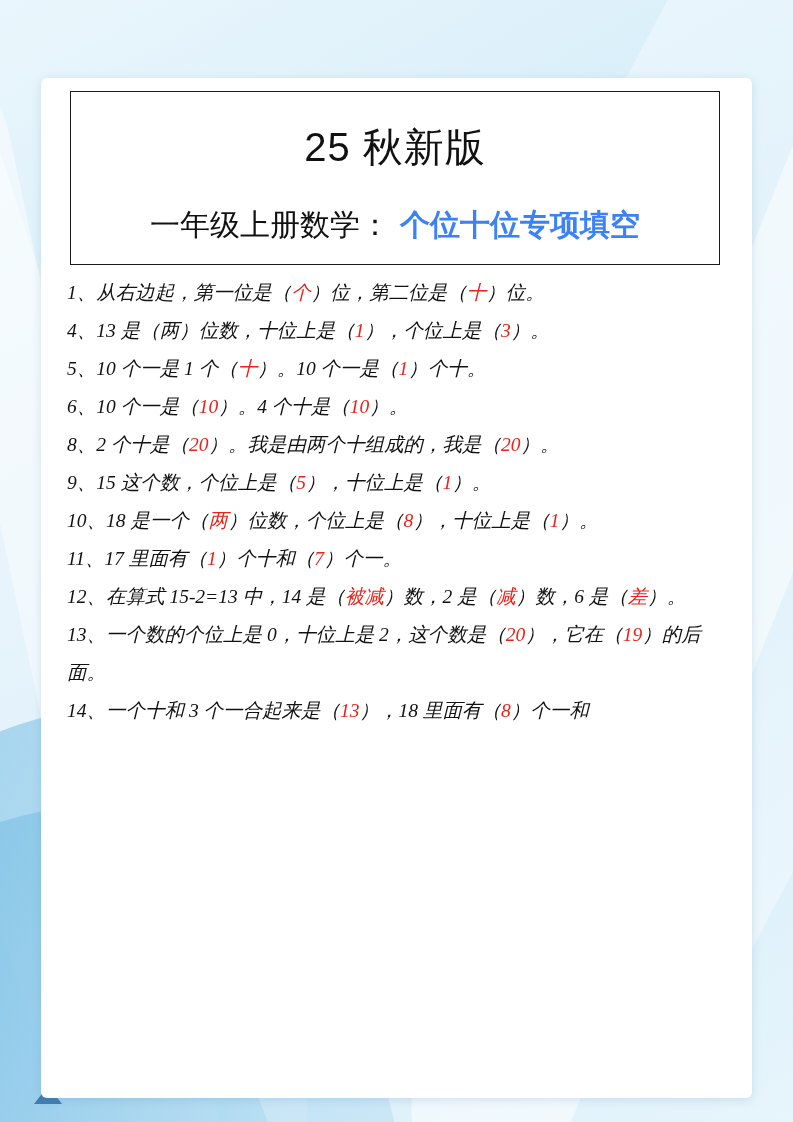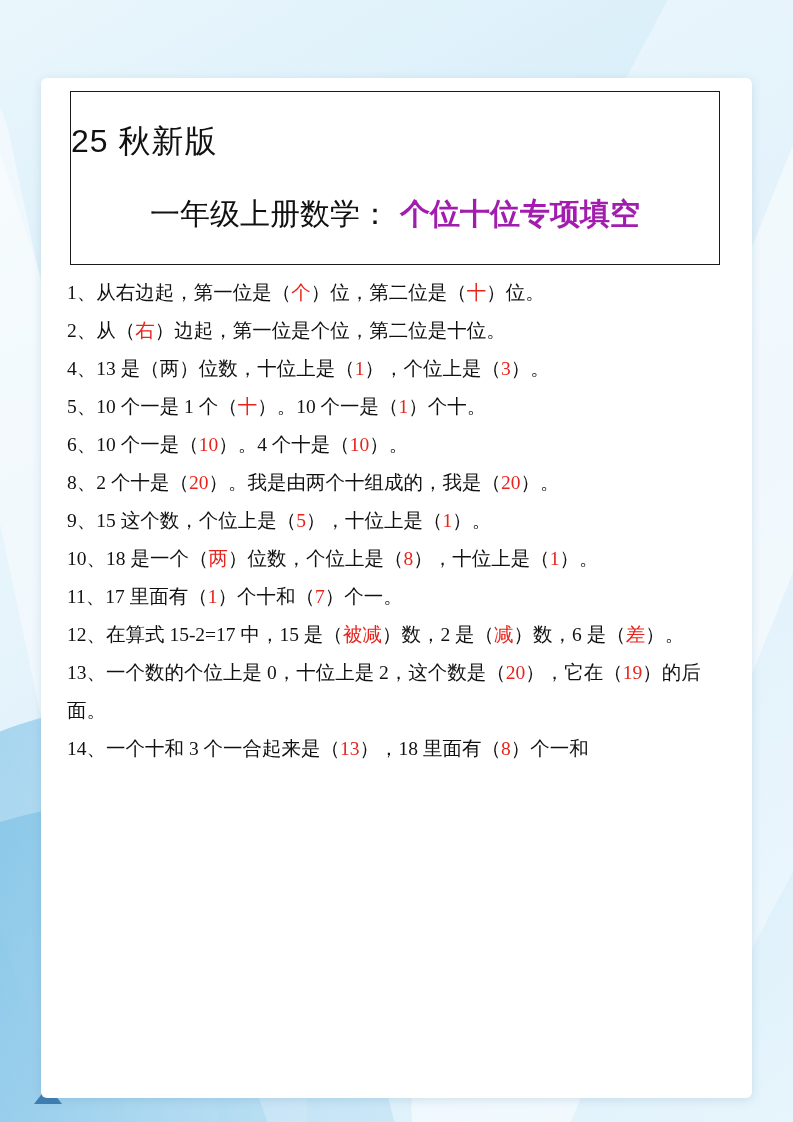--- a/index.html
+++ b/index.html
@@ -72,47 +72,48 @@
   .title-box {
     position: absolute;
     left: 29px;
     top: 13px;
     width: 650px;
     height: 174px;
     border: 1px solid #1b1b1b;
     box-sizing: border-box;
   }
   .title-line1 {
-    text-align: left;
-    font-size: 32px;
+    text-align: center;
+    font-size: 40px;
     letter-spacing: 1px;
     color: #111;
     margin-top: 28px;
     font-family: "Liberation Sans", "DejaVu Sans", sans-serif;
     font-weight: 400;
   }
   .title-line2 {
     text-align: center;
     font-size: 30px;
     color: #111;
     margin-top: 30px;
     font-family: "Liberation Sans", "DejaVu Sans", sans-serif;
     white-space: nowrap;
   }
   .title-accent {
-    color: #a21caf;
+    color: #3b82f6;
     font-weight: 700;
     margin-left: 10px;
   }
 
   .content {
     position: absolute;
     left: 26px;
     top: 196px;
     width: 666px;
+    font-style: italic;
   }
   .q-line {
     font-size: 19.5px;
     line-height: 38px;
     color: #111;
     font-family: "Liberation Serif", "DejaVu Serif", serif;
     white-space: normal;
     word-break: break-word;
   }
   .ans { color: #e8231c; }
@@ -132,26 +133,25 @@
   <div class="sheet">
     <div class="title-box">
       <div class="title-line1">25 秋新版</div>
       <div class="title-line2">
         <span>一年级上册数学：</span><span class="title-accent">个位十位专项填空</span>
       </div>
     </div>
 
     <div class="content" id="question-list">
         <div class="q-line"><span>1、从右边起，第一位是（</span><span class="ans">个</span><span>）位，第二位是（</span><span class="ans">十</span><span>）位。</span></div>
-        <div class="q-line"><span>2、从（</span><span class="ans">右</span><span>）边起，第一位是个位，第二位是十位。</span></div>
         <div class="q-line"><span>4、13 是（两）位数，十位上是（</span><span class="ans">1</span><span>），个位上是（</span><span class="ans">3</span><span>）。</span></div>
         <div class="q-line"><span>5、10 个一是 1 个（</span><span class="ans">十</span><span>）。10 个一是（</span><span class="ans">1</span><span>）个十。</span></div>
         <div class="q-line"><span>6、10 个一是（</span><span class="ans">10</span><span>）。4 个十是（</span><span class="ans">10</span><span>）。</span></div>
         <div class="q-line"><span>8、2 个十是（</span><span class="ans">20</span><span>）。我是由两个十组成的，我是（</span><span class="ans">20</span><span>）。</span></div>
         <div class="q-line"><span>9、15 这个数，个位上是（</span><span class="ans">5</span><span>），十位上是（</span><span class="ans">1</span><span>）。</span></div>
         <div class="q-line"><span>10、18 是一个（</span><span class="ans">两</span><span>）位数，个位上是（</span><span class="ans">8</span><span>），十位上是（</span><span class="ans">1</span><span>）。</span></div>
         <div class="q-line"><span>11、17 里面有（</span><span class="ans">1</span><span>）个十和（</span><span class="ans">7</span><span>）个一。</span></div>
-        <div class="q-line"><span>12、在算式 15-2=17 中，15 是（</span><span class="ans">被减</span><span>）数，2 是（</span><span class="ans">减</span><span>）数，6 是（</span><span class="ans">差</span><span>）。</span></div>
+        <div class="q-line"><span>12、在算式 15-2=13 中，14 是（</span><span class="ans">被减</span><span>）数，2 是（</span><span class="ans">减</span><span>）数，6 是（</span><span class="ans">差</span><span>）。</span></div>
         <div class="q-line"><span>13、一个数的个位上是 0，十位上是 2，这个数是（</span><span class="ans">20</span><span>），它在（</span><span class="ans">19</span><span>）的后面。</span></div>
         <div class="q-line"><span>14、一个十和 3 个一合起来是（</span><span class="ans">13</span><span>），18 里面有（</span><span class="ans">8</span><span>）个一和</span></div>
       </div>
   </div>
 </div>
 
 </body></html>

